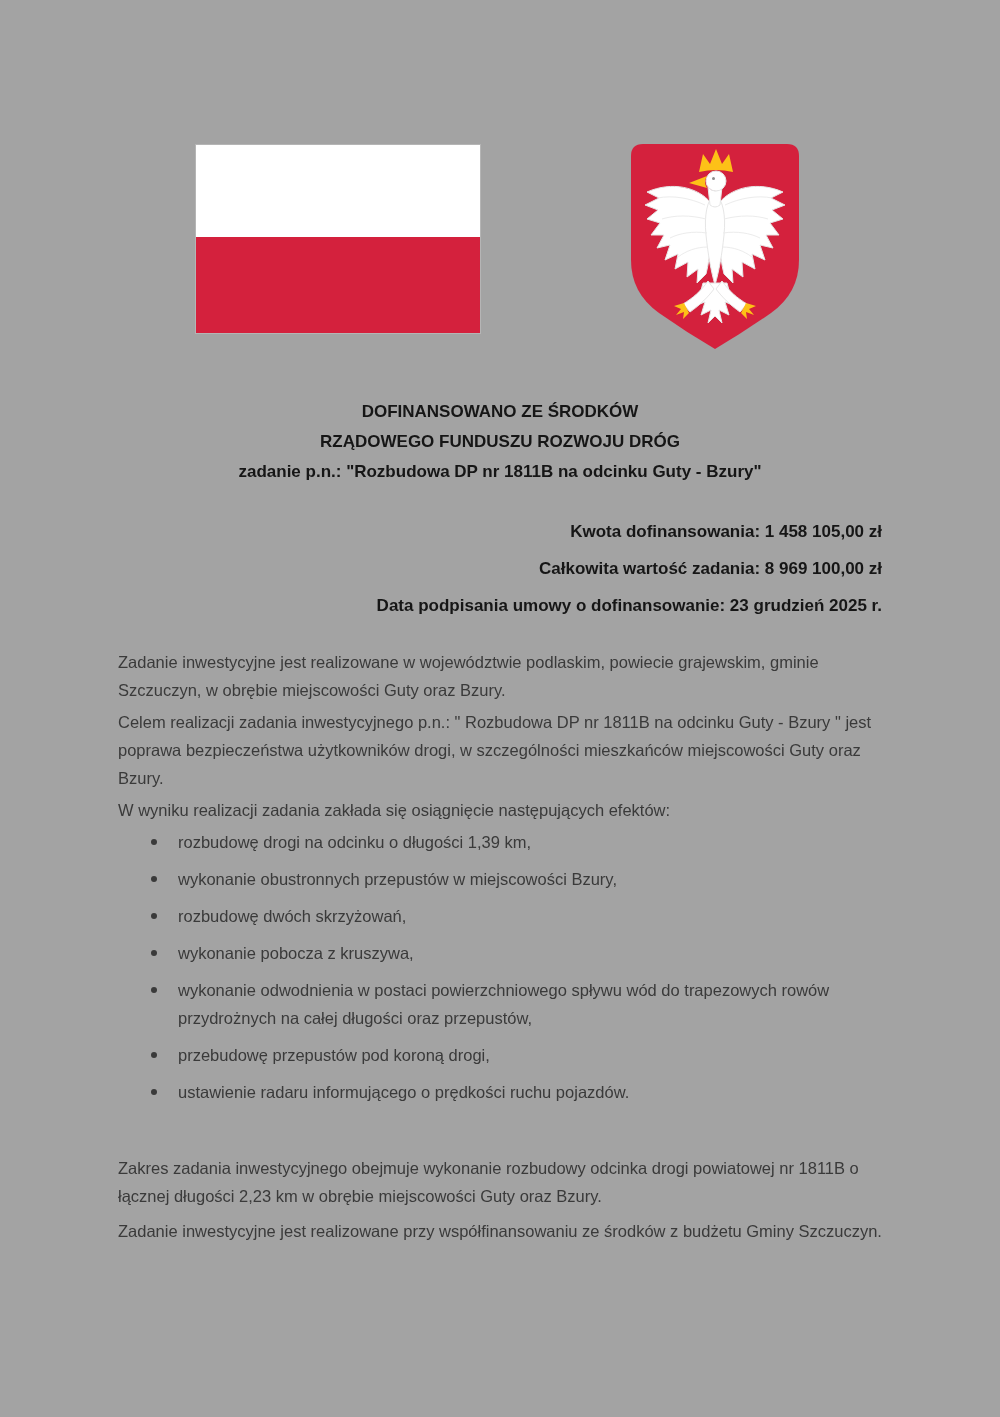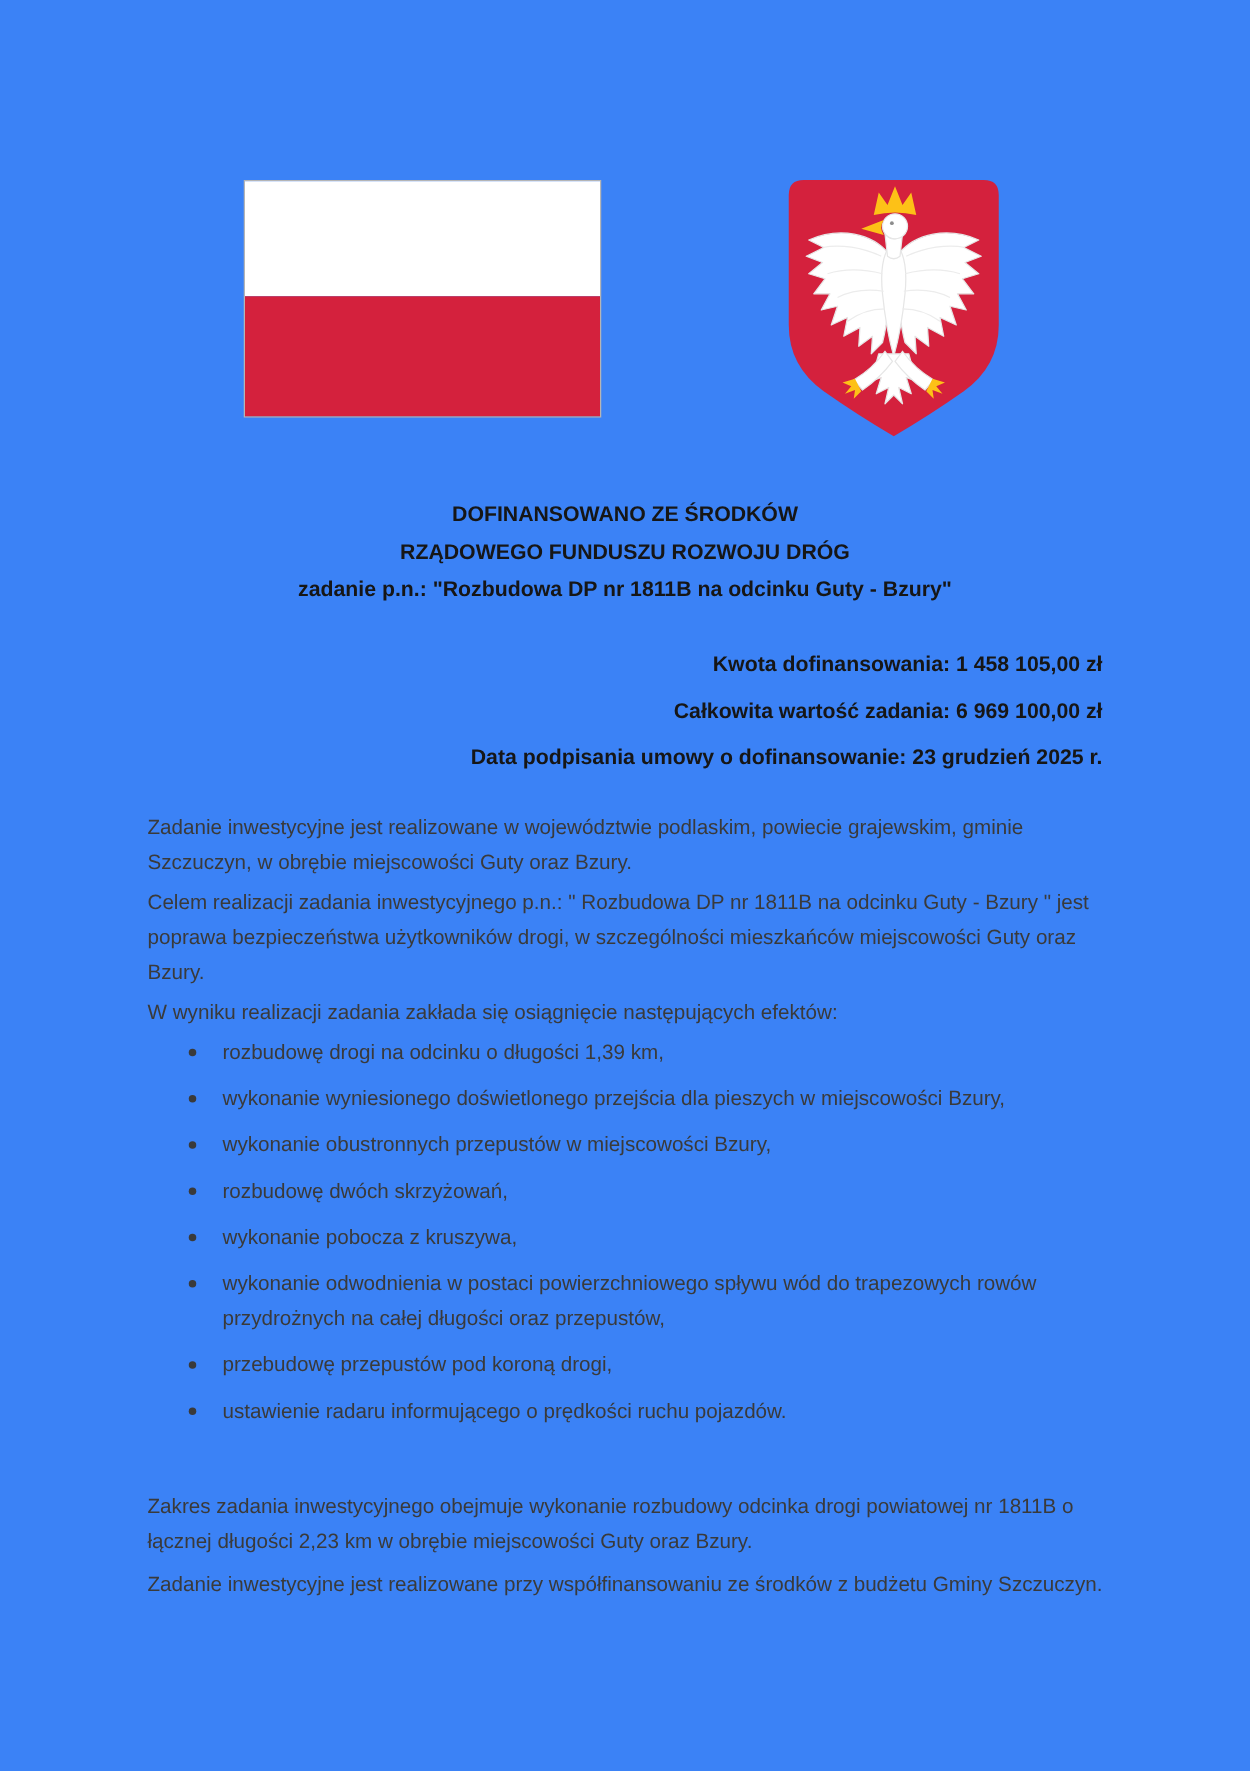--- a/index.html
+++ b/index.html
@@ -1,20 +1,20 @@
 <!DOCTYPE html>
 <html lang="pl"><head>
 <meta charset="utf-8">
 <style>
   html, body { margin: 0; padding: 0; background: #ffffff; }
   .page {
     position: relative;
     width: 1000px;
     height: 1417px;
-    background: #3b82f6;
+    background: #a3a3a3;
     font-family: "Liberation Sans", sans-serif;
     color: #3a3a3a;
     overflow: hidden;
     margin: 0 auto;
   }
 
   
   .flag {
     position: absolute;
     left: 195px;
@@ -141,32 +141,31 @@
   <div class="content">
 
     <div class="headings">
       <div class="h-line">DOFINANSOWANO ZE ŚRODKÓW</div>
       <div class="h-line">RZĄDOWEGO FUNDUSZU ROZWOJU DRÓG</div>
       <div class="h-line">zadanie p.n.: "Rozbudowa DP nr 1811B na odcinku Guty - Bzury"</div>
     </div>
 
     <div class="funding">
       <div class="funding-line">Kwota dofinansowania: 1 458 105,00 zł</div>
-      <div class="funding-line">Całkowita wartość zadania: 6 969 100,00 zł</div>
+      <div class="funding-line">Całkowita wartość zadania: 8 969 100,00 zł</div>
       <div class="funding-line">Data podpisania umowy o dofinansowanie: 23 grudzień 2025 r.</div>
     </div>
 
     <div class="body-text">
       <p>Zadanie inwestycyjne jest realizowane w województwie podlaskim, powiecie grajewskim, gminie Szczuczyn, w obrębie miejscowości Guty oraz Bzury.</p>
       <p>Celem realizacji zadania inwestycyjnego p.n.: " Rozbudowa DP nr 1811B na odcinku Guty - Bzury " jest poprawa bezpieczeństwa użytkowników drogi, w szczególności mieszkańców miejscowości Guty oraz Bzury.</p>
       <p>W wyniku realizacji zadania zakłada się osiągnięcie następujących efektów:</p>
 
       <ul class="effects">
         <li>rozbudowę drogi na odcinku o długości 1,39 km,</li>
-        <li>wykonanie wyniesionego doświetlonego przejścia dla pieszych w miejscowości Bzury,</li>
         <li>wykonanie obustronnych przepustów w miejscowości Bzury,</li>
         <li>rozbudowę dwóch skrzyżowań,</li>
         <li>wykonanie pobocza z kruszywa,</li>
         <li>wykonanie odwodnienia w postaci powierzchniowego spływu wód do trapezowych rowów przydrożnych na całej długości oraz przepustów,</li>
         <li>przebudowę przepustów pod koroną drogi,</li>
         <li>ustawienie radaru informującego o prędkości ruchu pojazdów.</li>
       </ul>
 
       <div class="closing">
         <p>Zakres zadania inwestycyjnego obejmuje wykonanie rozbudowy odcinka drogi powiatowej nr 1811B o łącznej długości 2,23 km w obrębie miejscowości Guty oraz Bzury.</p>

